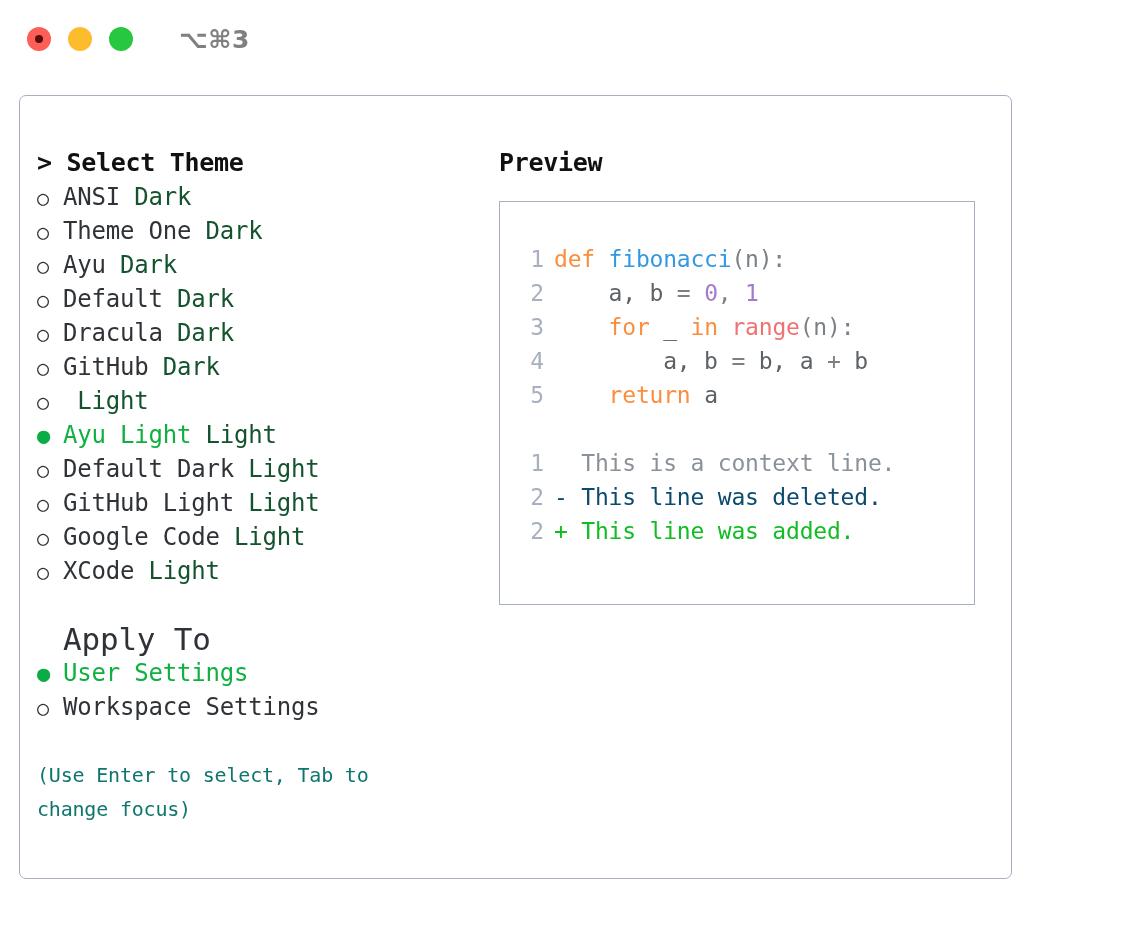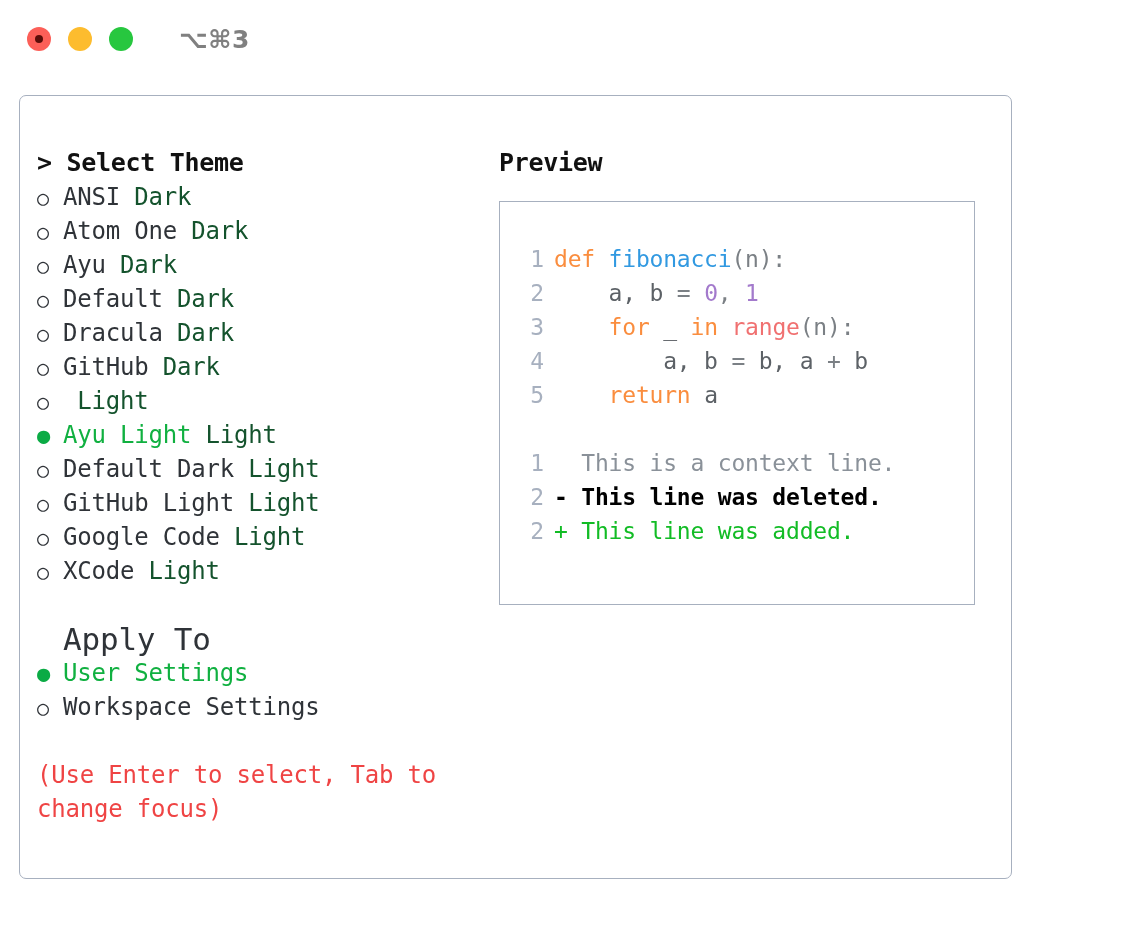--- a/index.html
+++ b/index.html
@@ -136,23 +136,23 @@
     color: #2f3338;
     letter-spacing: -0.2px;
     white-space: pre;
   }
 
   .spacer-lg { height: 34px; }
 
   #hint {
     margin-top: 34px;
     width: 400px;
-    font-size: 24px;
-    line-height: 34px;
-    color: #ef4444;
+    font-size: 20px;
+    line-height: 34px;
+    color: #0f766e;
     letter-spacing: -0.2px;
   }
 
   
   #right-col {
     flex: 1;
     padding: 50px 0 0 19px;
     box-sizing: border-box;
   }
   #preview-title {
@@ -189,21 +189,21 @@
   .code-text { color: #5c6166; }
   .blank-line { height: 34px; }
 
   .tok-kw   { color: #fa8d3e; }
   .tok-fn   { color: #3199e1; }
   .tok-num  { color: #a37acc; }
   .tok-bi   { color: #f07171; text-align: center; }
   .tok-pun  { color: #7b8085; }
   .tok-var  { color: #5c6166; }
   .diff-ctx { color: #8a9199; }
-  .diff-del { color: #000000; font-weight: bold; }
+  .diff-del { color: #0c4a6e; }
   .diff-add { color: #12bc25; }
 </style>
 </head>
 <body>
 
 <div id="window">
 
   <div id="titlebar">
     <div class="dots">
       <span class="dot red"></span>
@@ -213,21 +213,21 @@
     <div id="shortcut">⌥⌘3</div>
   </div>
 
   <div id="panel">
     <div id="panel-inner">
 
       <div id="left-col">
         <div class="section-title">&gt; Select Theme</div>
         <div id="theme-list">
             <div class="opt-row"><span class="marker">○</span><span class="opt-name">ANSI</span><span class="opt-variant"> Dark</span></div>
-            <div class="opt-row"><span class="marker">○</span><span class="opt-name">Atom One</span><span class="opt-variant"> Dark</span></div>
+            <div class="opt-row"><span class="marker">○</span><span class="opt-name">Theme One</span><span class="opt-variant"> Dark</span></div>
             <div class="opt-row"><span class="marker">○</span><span class="opt-name">Ayu</span><span class="opt-variant"> Dark</span></div>
             <div class="opt-row"><span class="marker">○</span><span class="opt-name">Default</span><span class="opt-variant"> Dark</span></div>
             <div class="opt-row"><span class="marker">○</span><span class="opt-name">Dracula</span><span class="opt-variant"> Dark</span></div>
             <div class="opt-row"><span class="marker">○</span><span class="opt-name">GitHub</span><span class="opt-variant"> Dark</span></div>
             <div class="opt-row"><span class="marker">○</span><span class="opt-variant"> Light</span></div>
             <div class="opt-row selected"><span class="marker sel">●</span><span class="opt-name">Ayu Light</span><span class="opt-variant"> Light</span></div>
             <div class="opt-row"><span class="marker">○</span><span class="opt-name">Default Dark</span><span class="opt-variant"> Light</span></div>
             <div class="opt-row"><span class="marker">○</span><span class="opt-name">GitHub Light</span><span class="opt-variant"> Light</span></div>
             <div class="opt-row"><span class="marker">○</span><span class="opt-name">Google Code</span><span class="opt-variant"> Light</span></div>
             <div class="opt-row"><span class="marker">○</span><span class="opt-name">XCode</span><span class="opt-variant"> Light</span></div>

